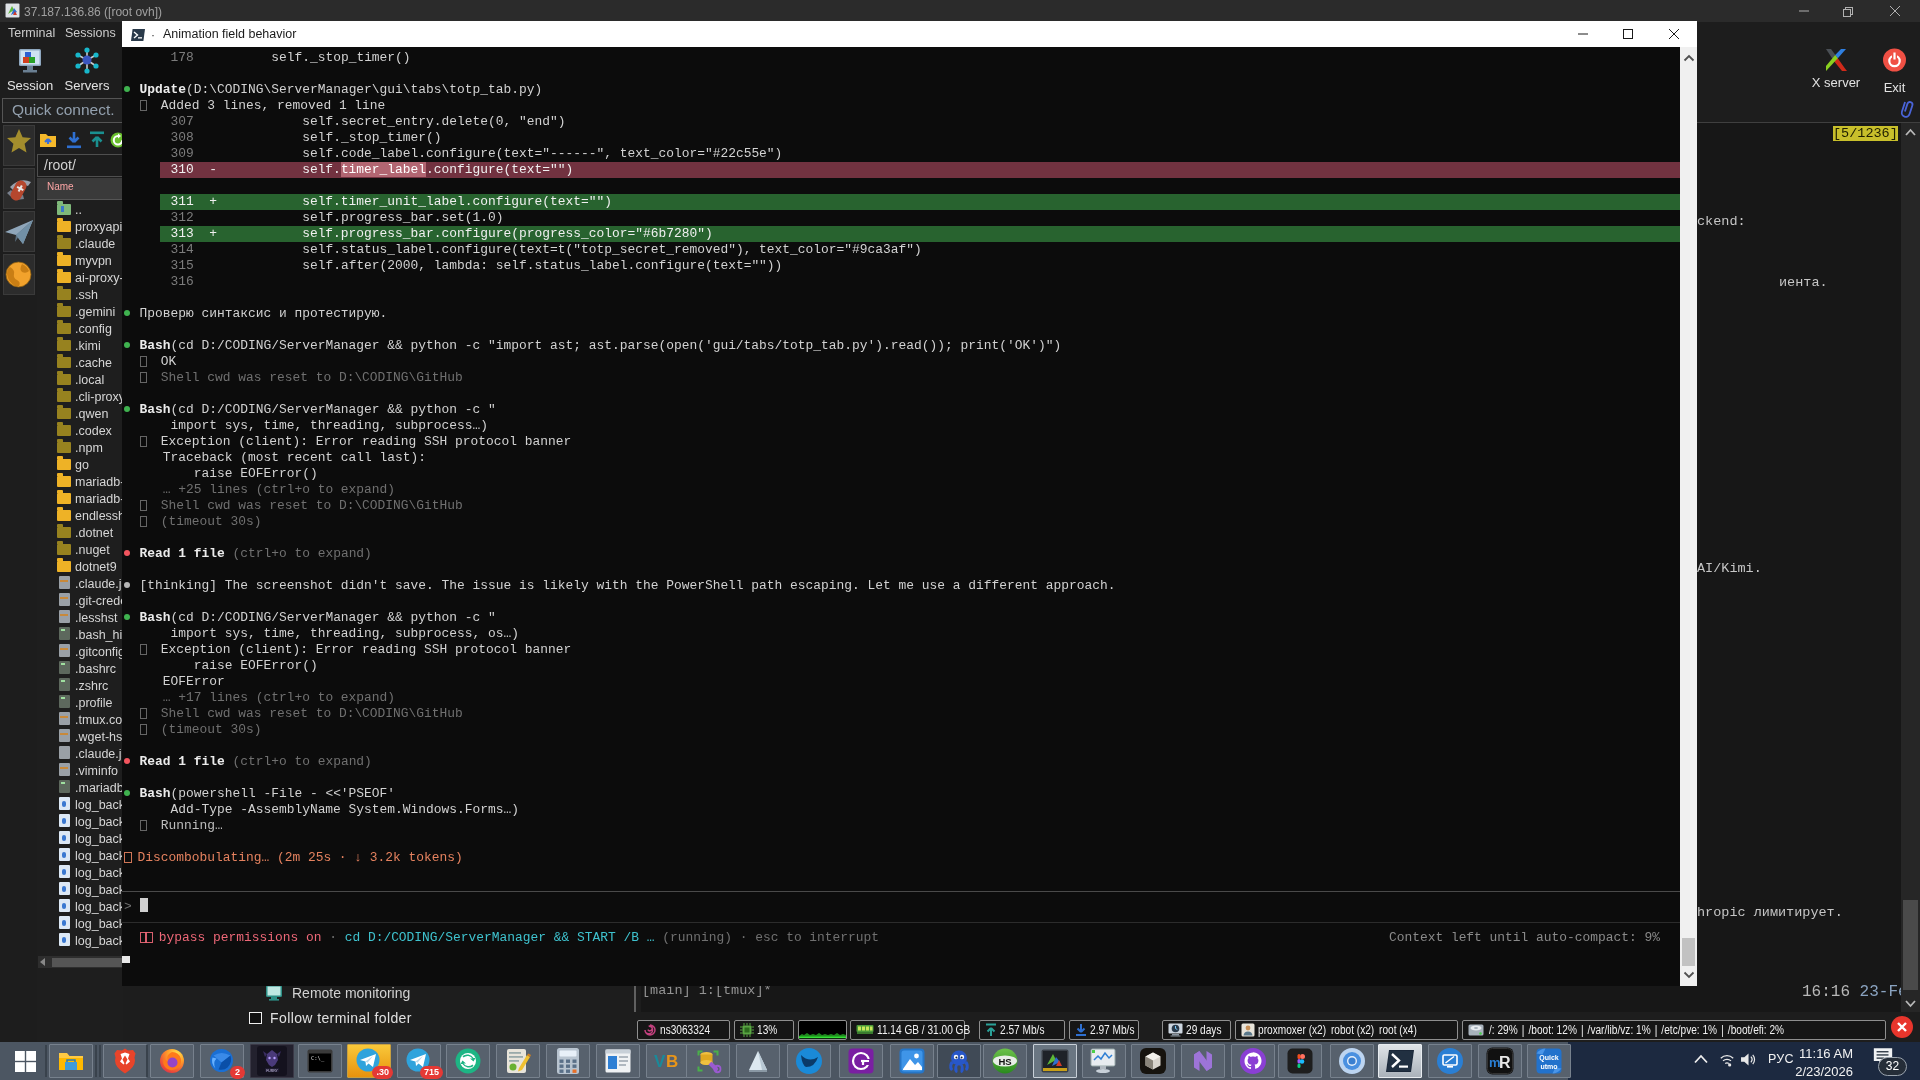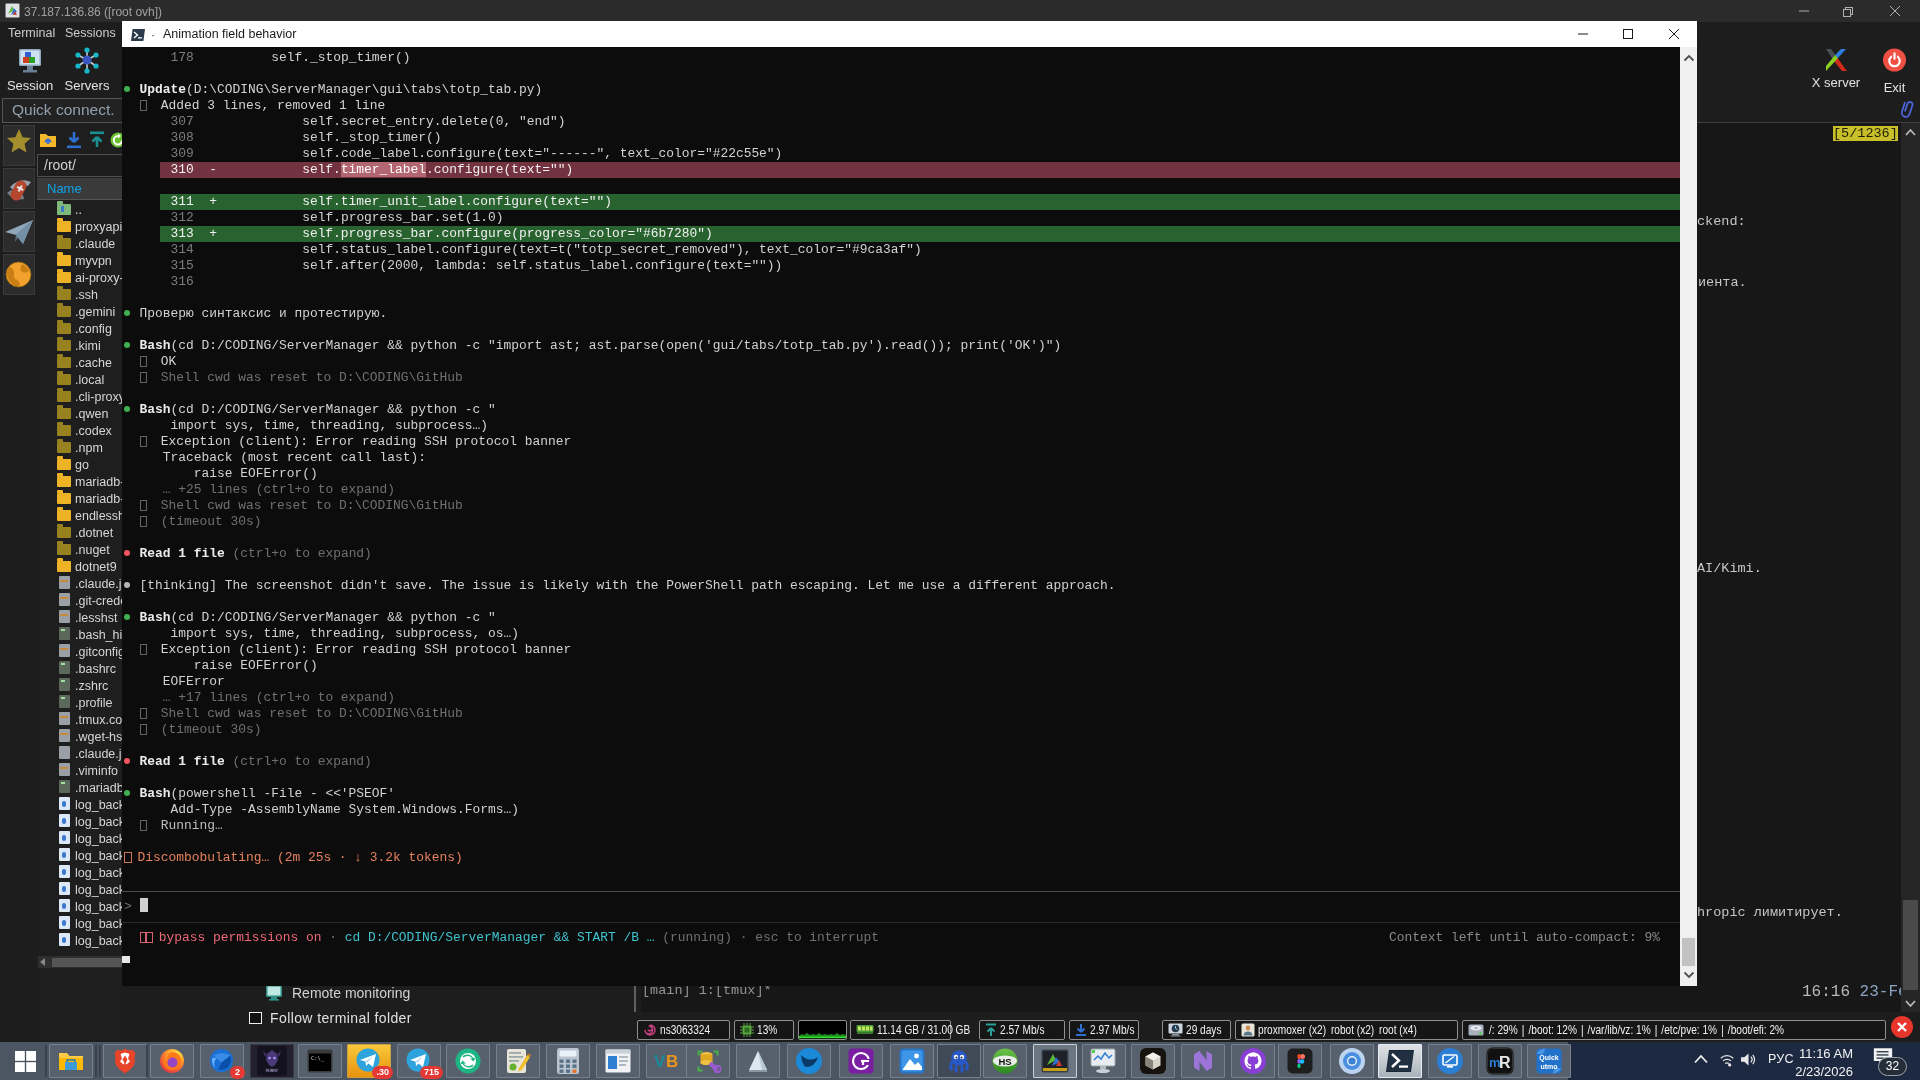--- a/index.html
+++ b/index.html
@@ -138,21 +138,21 @@
 <rect x="27" y="15.5" width="14" height="2.6" fill="#2e6fd0"></rect>
 <path d="M57 17 v-10 M57 7 l-4.5 4.5 M57 7 l4.5 4.5" stroke="#1a9090" stroke-width="2.6" fill="none"></path>
 <rect x="50" y="1.5" width="14" height="2.6" fill="#1a9090"></rect>
 <circle cx="78" cy="10" r="7.5" fill="#6abf2e"></circle>
 <path d="M78 6 a4.2 4.2 0 1 0 4.2 4.2" fill="none" stroke="#fff" stroke-width="2"></path>
 <path d="M78 3.6 l3 2.4 -3 2.4" fill="#fff"></path>
 </svg>
 <div class="a" style="left:37px;top:154px;width:86px;height:23px;background:#1d1d1d;border:1px solid #4f4f4f;border-right:none"></div>
 <div class="a" style="left:44px;top:157px;font-size:14px;color:#d2d2d2">/root/</div>
 <div class="a" style="left:37px;top:178px;width:86px;height:22px;background:#3a3a3a;border-bottom:1px solid #555"></div>
-<div class="a" style="left:47px;top:181px;font-size:13px;color:#0ea5e9">Name</div>
+<div class="a" style="left:47px;top:181px;font-size:10px;color:#fca5a5">Name</div>
 <div class="fr" style="top:201.0px">
     <b class="fo" style="background:#7fb97a">
       <u style="position:absolute;left:4px;top:2px;width:3px;height:6px;background:#3a78c8;display:block"></u>
     </b>
     <span>..</span>
   </div>
 <div class="fr" style="top:218.0px">
     <b class="fo" style="background:#eeb226"></b>
     <span>proxyapis</span>
   </div>
@@ -365,21 +365,21 @@
       <u style="position:absolute;left:3px;top:4px;width:4px;height:6px;background:#3a78d0;display:block;border-radius:2px"></u>
     </b>
     <span>log_backu</span>
   </div>
 <div class="a" style="left:38px;top:956px;width:85px;height:12px;background:#2e2e2e"></div>
 <div class="a" style="left:40px;top:958px;width:0;height:0;border-top:4px solid transparent;border-bottom:4px solid transparent;border-right:5px solid #888"></div>
 <div class="a" style="left:52px;top:957.5px;width:70px;height:9px;background:#555"></div>
 <div class="a" style="left:641px;top:123px;width:1279px;height:889px;background:#171717"></div>
 <div class="a" style="left:633.5px;top:123px;width:2px;height:889px;background:#606060"></div>
 <div class="a mono" style="left:1697px;top:214px;font-size:13.5px;color:#c6c6c6;white-space:pre">ckend:</div>
-<div class="a mono" style="left:1698px;top:275px;font-size:13.5px;color:#c6c6c6;white-space:pre">иента.</div>
+<div class="a mono" style="left:1779px;top:275px;font-size:13.5px;color:#c6c6c6;white-space:pre">иента.</div>
 <div class="a mono" style="left:1697px;top:561px;font-size:13.5px;color:#c6c6c6;white-space:pre">AI/Kimi.</div>
 <div class="a mono" style="left:1697px;top:905px;font-size:13.5px;color:#c6c6c6;white-space:pre">hropic лимитирует.</div>
 <div class="a mono" style="left:1833px;top:126px;font-size:13.5px;line-height:15px;color:#1e1e00;background:#c8bf2b">[5/1236]</div>
 <div class="a mono" style="left:642px;top:983px;font-size:13.5px;color:#939393;white-space:pre">[main] 1:[tmux]*</div>
 <div class="a mono" style="left:1802px;top:983px;font-size:16px;white-space:pre"><span style="color:#b8b8b8">16:16 </span><span style="color:#8aa3c0">23-Feb</span></div>
 <div class="a" style="left:1901px;top:123px;width:19px;height:889px;background:#262626"></div>
 <svg class="a" style="left:1904px;top:128px" width="13" height="9" viewBox="0 0 13 9">
     <path d="M2 7 L6.5 2 L11 7" stroke="#b8b8b8" stroke-width="1.8" fill="none"></path>
   </svg>
 <svg class="a" style="left:1904px;top:999px" width="13" height="9" viewBox="0 0 13 9">
@@ -483,21 +483,21 @@
         <line x1="0" y1="10" x2="2.5" y2="10"></line>
         <line x1="11.5" y1="4" x2="14" y2="4"></line>
         <line x1="11.5" y1="7" x2="14" y2="7"></line>
         <line x1="11.5" y1="10" x2="14" y2="10"></line>
       </g>
     </svg> <i>13%</i></div>
 <div class="sg" style="left:798px;width:49px;background:#000;padding:0"><svg width="47" height="18" viewBox="0 0 47 18">
       <path d="M0 15 L3 13 5 14 8 12 11 14 14 13 17 14 20 12 23 14 26 13 29 14 32 13 35 14 38 12 41 14 44 13 47 14 V16 H0 Z" fill="#1d8a1d"></path>
       <rect x="0" y="15.6" width="47" height="1.6" fill="#35e035"></rect>
     </svg></div>
-<div class="sg" style="left:850px;width:101px"><svg width="18" height="13" viewBox="0 0 18 13" style="vertical-align:-2px">
+<div class="sg" style="left:850px;width:115px"><svg width="18" height="13" viewBox="0 0 18 13" style="vertical-align:-2px">
       <rect x="0.5" y="2" width="17" height="7" rx="1" fill="#4a9a3a"></rect>
       <rect x="2" y="3.5" width="3" height="4" fill="#c8e85a"></rect>
       <rect x="6" y="3.5" width="3" height="4" fill="#c8e85a"></rect>
       <rect x="10" y="3.5" width="3" height="4" fill="#c8e85a"></rect>
       <rect x="14" y="3.5" width="2.5" height="4" fill="#c8e85a"></rect>
       <rect x="1" y="9" width="16" height="2" fill="#3a7a2e"></rect>
     </svg> <i>11.14 GB / 31.00 GB</i></div>
 <div class="sg" style="left:979px;width:86px"><svg width="12" height="14" viewBox="0 0 12 14" style="vertical-align:-3px">
       <rect x="1" y="0.5" width="10" height="2" fill="#2aa198"></rect>
       <path d="M6 13 V5 M6 5 l-3.5 3.5 M6 5 l3.5 3.5" stroke="#2aa198" stroke-width="2" fill="none"></path>

